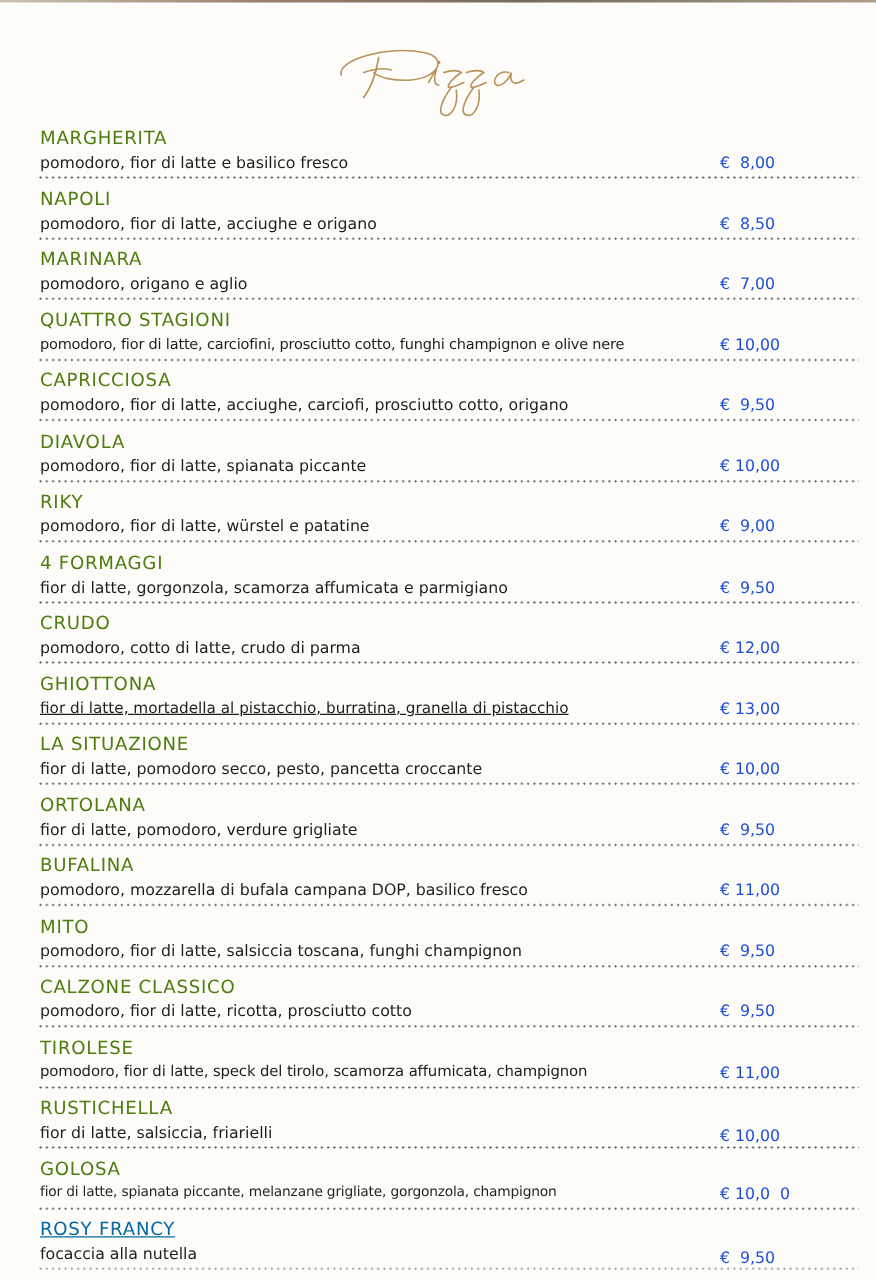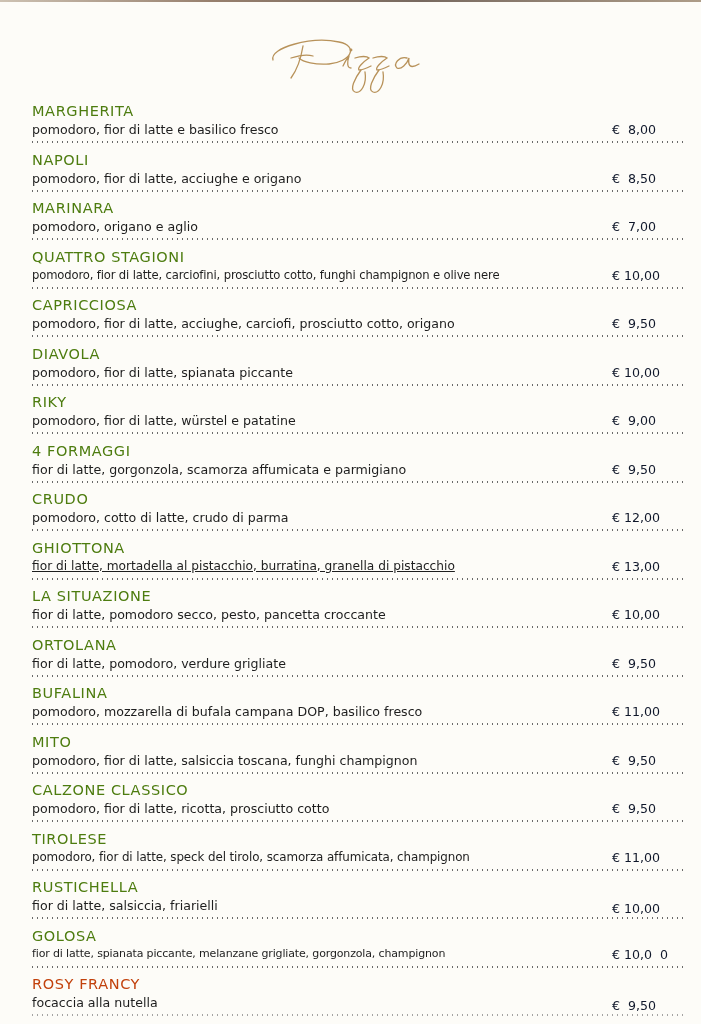--- a/index.html
+++ b/index.html
@@ -31,22 +31,22 @@
     font-size: 14.5px; letter-spacing: 0.6px;
     color: #4d7c0f;
     white-space: nowrap;
   }
   .item-desc {
     position: absolute; left: 2px; top: 21px;
     font-size: 12.6px; color: #1e1e1e;
     white-space: nowrap;
   }
   .item-price {
-    position: absolute; left: 582px; top: 21px;
-    font-size: 12.6px; color: #0f172a;
+    position: absolute; left: 546px; top: 21px;
+    font-size: 12.6px; color: #1d4ed8;
     white-space: pre;
   }
   .item-dots {
     position: absolute; left: 0; right: 0; top: 40px; height: 2px;
     background-image: radial-gradient(circle, #6a6a6a 0.8px, transparent 1px);
     background-size: 5px 2px;
     background-repeat: repeat-x;
   }
 </style>
 </head>
@@ -180,18 +180,18 @@
     <span class="item-price" style="top:24px;">€ 10,00</span>
     <div class="item-dots"></div>
   </div>
   <div class="item">
     <span class="item-name">GOLOSA</span>
     <span class="item-desc" style="font-size:11px; letter-spacing:-0.15px;">fior di latte, spianata piccante, melanzane grigliate, gorgonzola, champignon</span>
     <span class="item-price">€ 10,0  0</span>
     <div class="item-dots"></div>
   </div>
   <div class="item">
-    <span class="item-name" style="color:#c2410c;">ROSY FRANCY</span>
+    <span class="item-name" style="color:#0369a1;text-decoration:underline;">ROSY FRANCY</span>
     <span class="item-desc">focaccia alla nutella</span>
     <span class="item-price" style="top:24px;">€  9,50</span>
     <div class="item-dots" style="opacity:0.6;"></div>
   </div>
 </div>
 
 </body></html>

